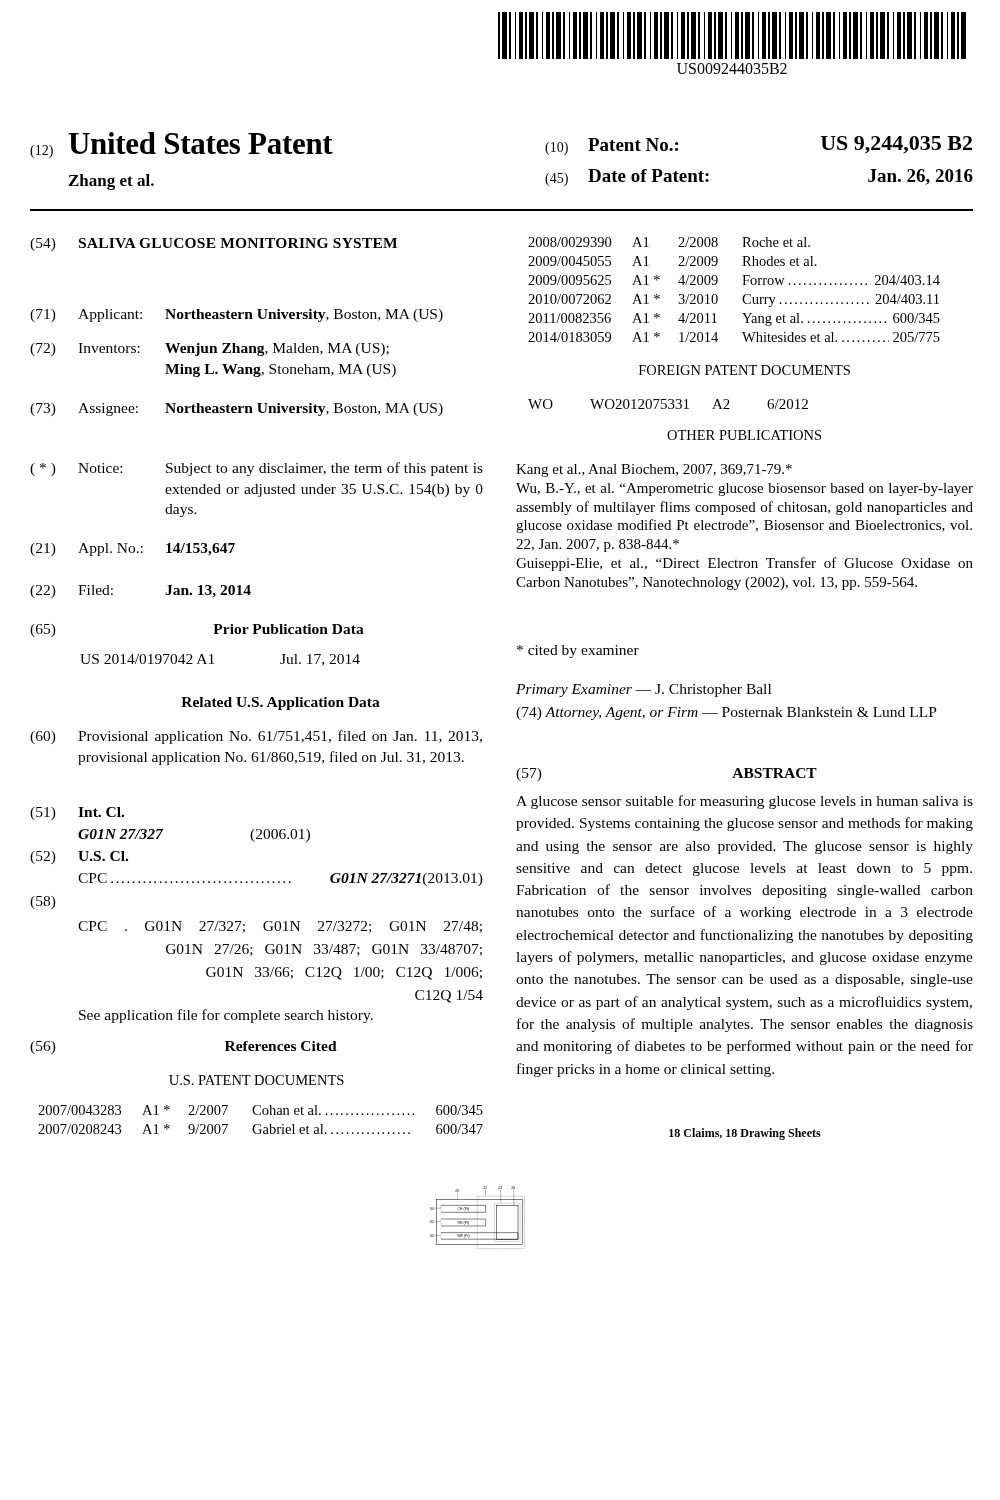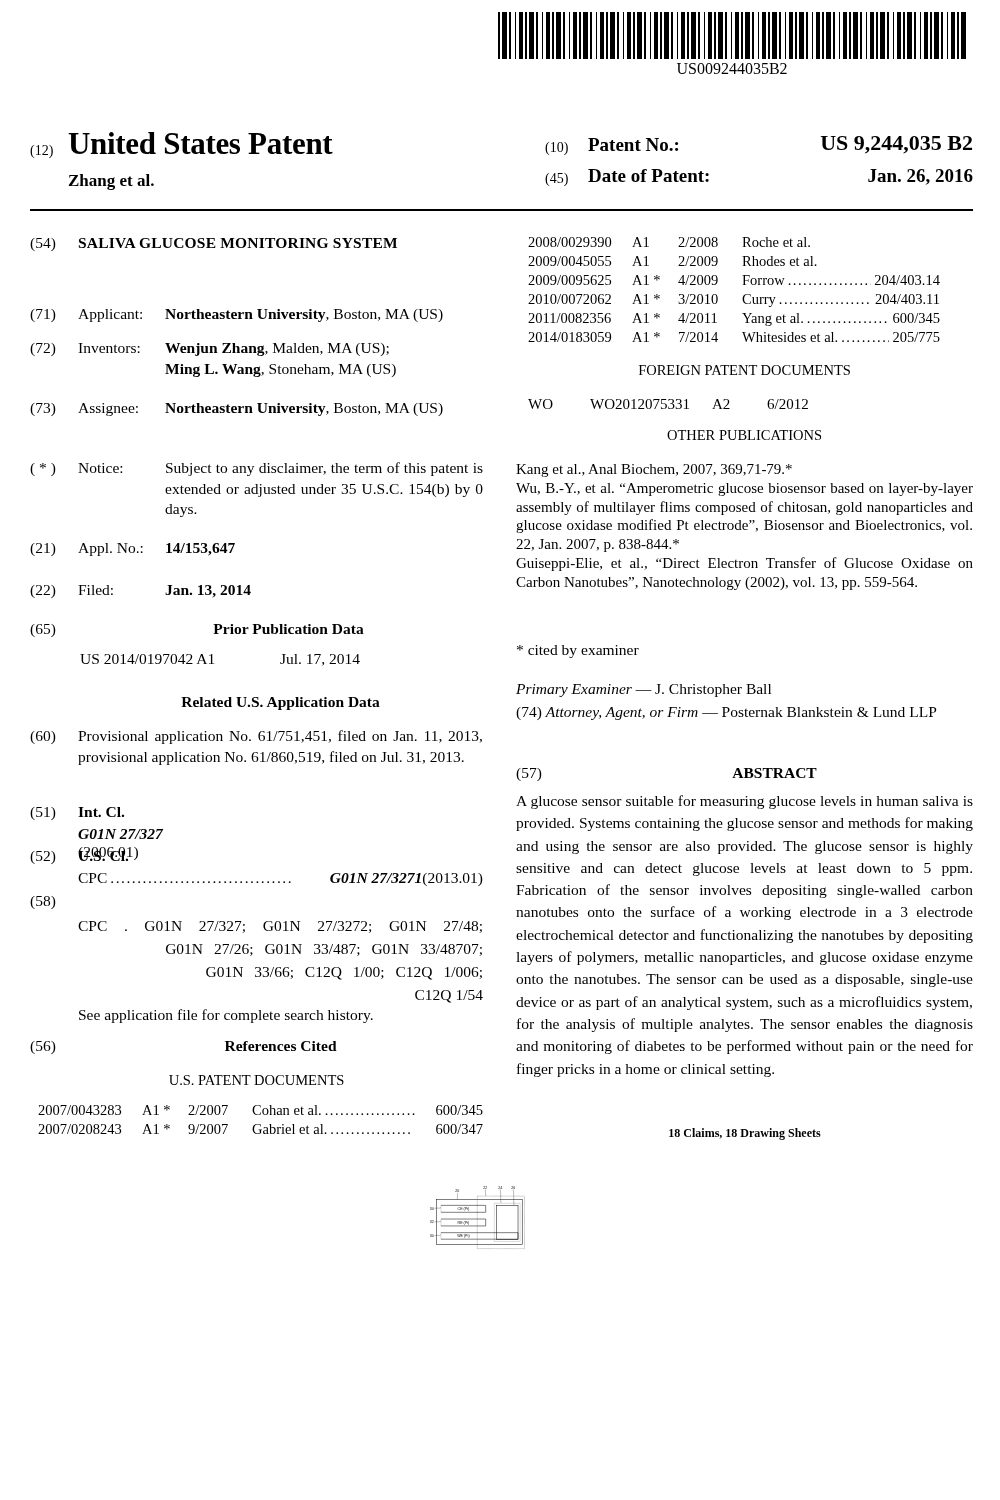--- a/index.html
+++ b/index.html
@@ -126,21 +126,21 @@
 <div class="blk b ctr" style="left:78px;top:693px;width:405px;text-align:center;">Related U.S. Application Data</div>
 <div class="blk row lh" style="left:30px;top:726px;width:453px;">
   <span class="numcol">(60)</span>
   <span class="valcol j">Provisional application No. 61/751,451, filed on Jan. 11, 2013, provisional application No. 61/860,519, filed on Jul. 31, 2013.</span>
 </div>
 
 <div class="blk row" style="left:30px;top:803px;width:453px;">
   <span class="numcol">(51)</span>
   <span class="valcol b">Int. Cl.</span>
 </div>
-<div class="blk row" style="left:78px;top:825px;width:405px;flex-direction:column;">
+<div class="blk row" style="left:78px;top:825px;width:405px;">
   <span class="bi" style="width:172px;flex:none;">G01N 27/327</span>
   <span>(2006.01)</span>
 </div>
 
 <div class="blk row" style="left:30px;top:847px;width:453px;">
   <span class="numcol">(52)</span>
   <span class="valcol b">U.S. Cl.</span>
 </div>
 <div class="blk row" style="left:78px;top:869px;width:405px;">
   <span>CPC</span>
@@ -222,21 +222,21 @@
     <span class="cnum">2011/0082356</span>
     <span class="ckind">A1 *</span>
     <span class="cdate">4/2011</span>
     <span class="cname">Yang et al.</span>
     <span class="cdots">....................</span>
     <span class="ccls">600/345</span>
   </div>
   <div class="cit">
     <span class="cnum">2014/0183059</span>
     <span class="ckind">A1 *</span>
-    <span class="cdate">7/2014</span>
+    <span class="cdate">1/2014</span>
     <span class="cname">Whitesides et al.</span>
     <span class="cdots">..........</span>
     <span class="ccls">205/775</span>
   </div>
 </div>
 
 <div class="blk ctr smalltext" style="left:516px;top:362px;width:457px;">FOREIGN PATENT DOCUMENTS</div>
 <div class="blk row smalltext" style="left:528px;top:396px;width:445px;font-size:15px;">
   <span style="width:62px;flex:none;">WO</span>
   <span style="width:122px;flex:none;">WO2012075331</span>

